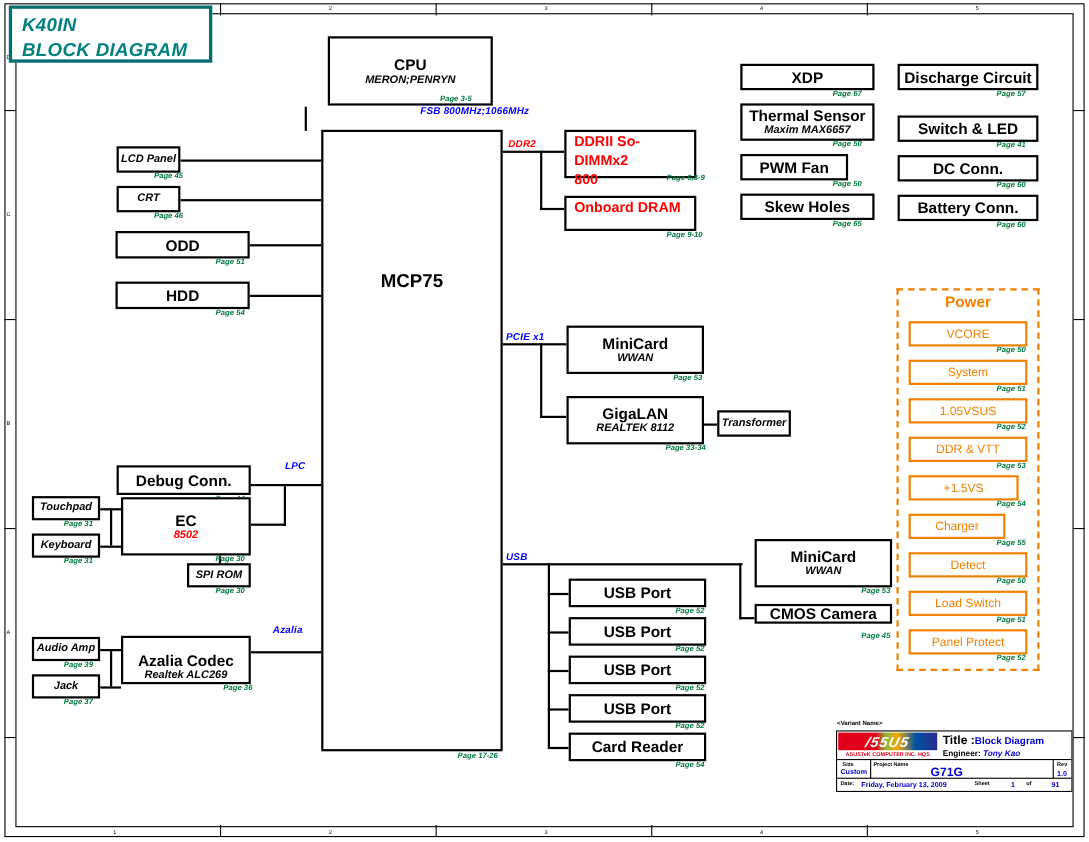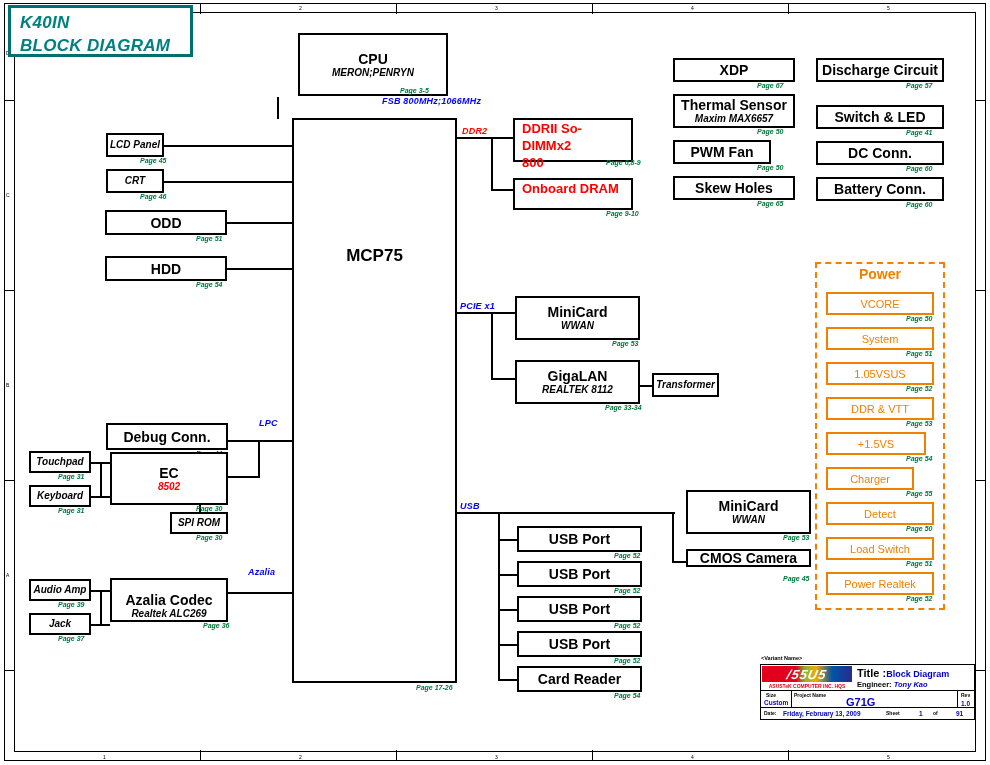--- a/index.html
+++ b/index.html
@@ -371,21 +371,21 @@
     <span>Detect</span>
   </div>
   <div class="pg" style="left:906px;top:525px;">Page 50</div>
 
   <div class="pblk" style="left:826px;top:537px;width:108px;height:23px;">
     <span>Load Switch</span>
   </div>
   <div class="pg" style="left:906px;top:560px;">Page 51</div>
 
   <div class="pblk" style="left:826px;top:572px;width:108px;height:23px;">
-    <span>Power Realtek</span>
+    <span>Panel Protect</span>
   </div>
   <div class="pg" style="left:906px;top:595px;">Page 52</div>
 
   <div class="variant">&lt;Variant Name&gt;</div>
   <div class="tb">
     <div class="tb-r1">
       <div class="logo">
         <span class="glyph">/55U5</span>
       </div>
       <div class="asus-sub">ASUSTeK COMPUTER INC. HQS</div>

